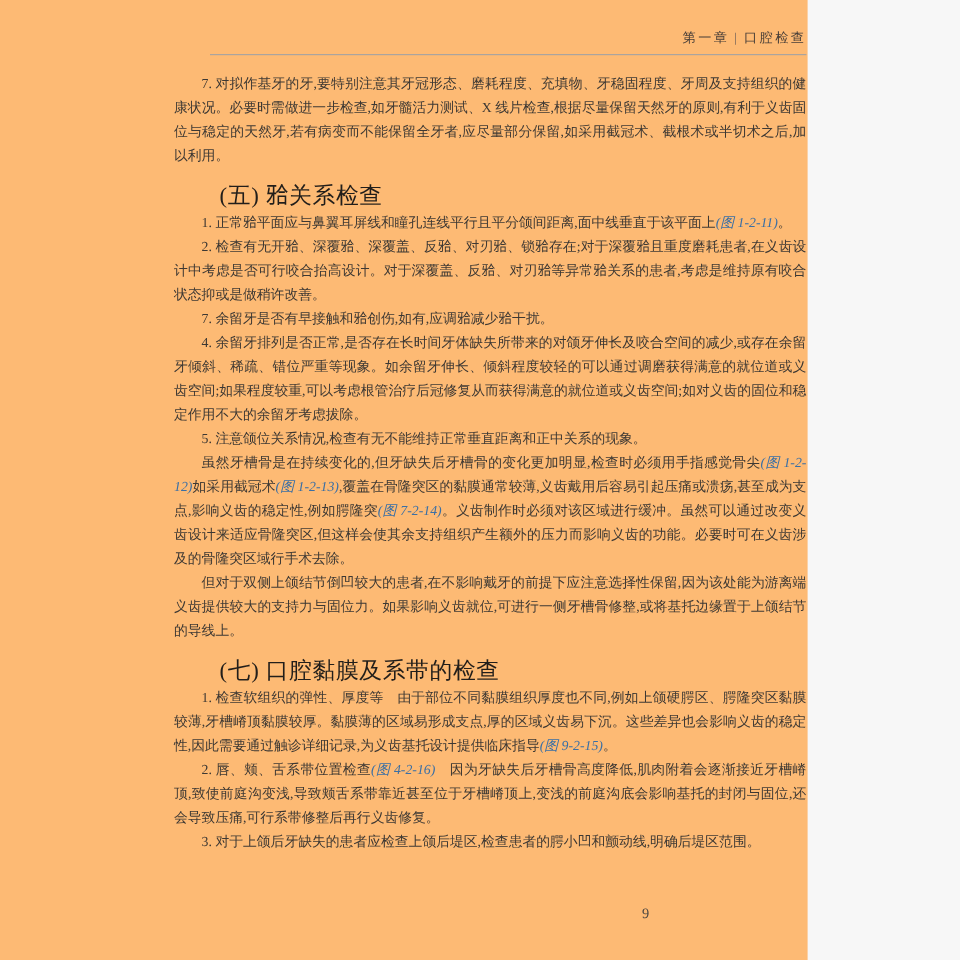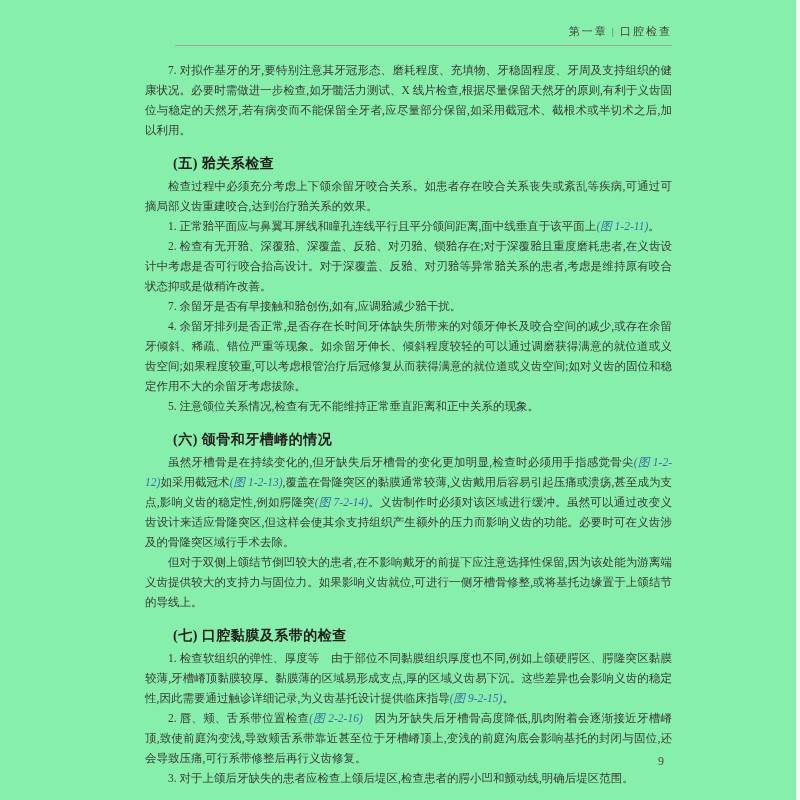--- a/index.html
+++ b/index.html
@@ -3,22 +3,22 @@
 <meta charset="utf-8">
 <style>
   html, body { margin: 0; padding: 0; }
   body {
     width: 800px; height: 800px;
     background: #f7f7f7;
     font-family: "Liberation Serif", "DejaVu Serif", serif;
   }
   .page {
     position: relative;
-    width: 796px; height: 800px;
-    background: #86efac;
+    width: 673px; height: 800px;
+    background: #fdba74;
     overflow: hidden;
   }
   .page-header {
     position: absolute;
     top: 24px; left: 175px; width: 497px;
     text-align: right;
     font-size: 11px;
     color: #463d37;
     letter-spacing: 2px;
     padding-bottom: 6px;
@@ -33,23 +33,23 @@
   .content-area p.paragraph {
     margin: 0;
     font-size: 11.5px;
     line-height: 20px;
     text-align: justify;
     text-indent: 2em;
     color: #3d3833;
   }
   .content-area h3.heading {
     margin: 14px 0 2px 0;
-    font-size: 14px;
+    font-size: 19px;
     line-height: 20px;
-    font-weight: bold;
+    font-weight: normal;
     color: #221e1a;
     text-indent: 2em;
     letter-spacing: 0.5px;
   }
   .fig-link { color: #3a6fa5; cursor: pointer; font-style: italic; }
   .page-number {
     position: absolute;
     right: 132px; top: 754px;
     font-size: 12px;
     color: #4c4742;
@@ -60,30 +60,28 @@
 
 <div class="page">
 
   <div class="page-header">
     <span>第一章</span><span class="sep">|</span><span>口腔检查</span>
   </div>
 
   <div class="content-area">
       <p class="paragraph"><span>7. 对拟作基牙的牙,要特别注意其牙冠形态、磨耗程度、充填物、牙稳固程度、牙周及支持组织的健康状况。必要时需做进一步检查,如牙髓活力测试、X 线片检查,根据尽量保留天然牙的原则,有利于义齿固位与稳定的天然牙,若有病变而不能保留全牙者,应尽量部分保留,如采用截冠术、截根术或半切术之后,加以利用。</span></p>
       <h3 class="heading"><span>(五) 𬌗关系检查</span></h3>
-      <p class="paragraph"><span>检查过程中必须充分考虑上下颌余留牙咬合关系。如患者存在咬合关系丧失或紊乱等疾病,可通过可摘局部义齿重建咬合,达到治疗𬌗关系的效果。</span></p>
       <p class="paragraph"><span>1. 正常𬌗平面应与鼻翼耳屏线和瞳孔连线平行且平分颌间距离,面中线垂直于该平面上</span><span class="fig-link">(图 1-2-11)</span><span>。</span></p>
       <p class="paragraph"><span>2. 检查有无开𬌗、深覆𬌗、深覆盖、反𬌗、对刃𬌗、锁𬌗存在;对于深覆𬌗且重度磨耗患者,在义齿设计中考虑是否可行咬合抬高设计。对于深覆盖、反𬌗、对刃𬌗等异常𬌗关系的患者,考虑是维持原有咬合状态抑或是做稍许改善。</span></p>
       <p class="paragraph"><span>7. 余留牙是否有早接触和𬌗创伤,如有,应调𬌗减少𬌗干扰。</span></p>
       <p class="paragraph"><span>4. 余留牙排列是否正常,是否存在长时间牙体缺失所带来的对颌牙伸长及咬合空间的减少,或存在余留牙倾斜、稀疏、错位严重等现象。如余留牙伸长、倾斜程度较轻的可以通过调磨获得满意的就位道或义齿空间;如果程度较重,可以考虑根管治疗后冠修复从而获得满意的就位道或义齿空间;如对义齿的固位和稳定作用不大的余留牙考虑拔除。</span></p>
       <p class="paragraph"><span>5. 注意颌位关系情况,检查有无不能维持正常垂直距离和正中关系的现象。</span></p>
-      <h3 class="heading"><span>(六) 颌骨和牙槽嵴的情况</span></h3>
       <p class="paragraph"><span>虽然牙槽骨是在持续变化的,但牙缺失后牙槽骨的变化更加明显,检查时必须用手指感觉骨尖</span><span class="fig-link">(图 1-2-12)</span><span>如采用截冠术</span><span class="fig-link">(图 1-2-13)</span><span>,覆盖在骨隆突区的黏膜通常较薄,义齿戴用后容易引起压痛或溃疡,甚至成为支点,影响义齿的稳定性,例如腭隆突</span><span class="fig-link">(图 7-2-14)</span><span>。义齿制作时必须对该区域进行缓冲。虽然可以通过改变义齿设计来适应骨隆突区,但这样会使其余支持组织产生额外的压力而影响义齿的功能。必要时可在义齿涉及的骨隆突区域行手术去除。</span></p>
       <p class="paragraph"><span>但对于双侧上颌结节倒凹较大的患者,在不影响戴牙的前提下应注意选择性保留,因为该处能为游离端义齿提供较大的支持力与固位力。如果影响义齿就位,可进行一侧牙槽骨修整,或将基托边缘置于上颌结节的导线上。</span></p>
       <h3 class="heading"><span>(七) 口腔黏膜及系带的检查</span></h3>
       <p class="paragraph"><span>1. 检查软组织的弹性、厚度等　由于部位不同黏膜组织厚度也不同,例如上颌硬腭区、腭隆突区黏膜较薄,牙槽嵴顶黏膜较厚。黏膜薄的区域易形成支点,厚的区域义齿易下沉。这些差异也会影响义齿的稳定性,因此需要通过触诊详细记录,为义齿基托设计提供临床指导</span><span class="fig-link">(图 9-2-15)</span><span>。</span></p>
-      <p class="paragraph"><span>2. 唇、颊、舌系带位置检查</span><span class="fig-link">(图 2-2-16)</span><span>　因为牙缺失后牙槽骨高度降低,肌肉附着会逐渐接近牙槽嵴顶,致使前庭沟变浅,导致颊舌系带靠近甚至位于牙槽嵴顶上,变浅的前庭沟底会影响基托的封闭与固位,还会导致压痛,可行系带修整后再行义齿修复。</span></p>
+      <p class="paragraph"><span>2. 唇、颊、舌系带位置检查</span><span class="fig-link">(图 4-2-16)</span><span>　因为牙缺失后牙槽骨高度降低,肌肉附着会逐渐接近牙槽嵴顶,致使前庭沟变浅,导致颊舌系带靠近甚至位于牙槽嵴顶上,变浅的前庭沟底会影响基托的封闭与固位,还会导致压痛,可行系带修整后再行义齿修复。</span></p>
       <p class="paragraph"><span>3. 对于上颌后牙缺失的患者应检查上颌后堤区,检查患者的腭小凹和颤动线,明确后堤区范围。</span></p>
     </div>
 
   <div class="page-number">9</div>
 
 </div>
 
 </body></html>

